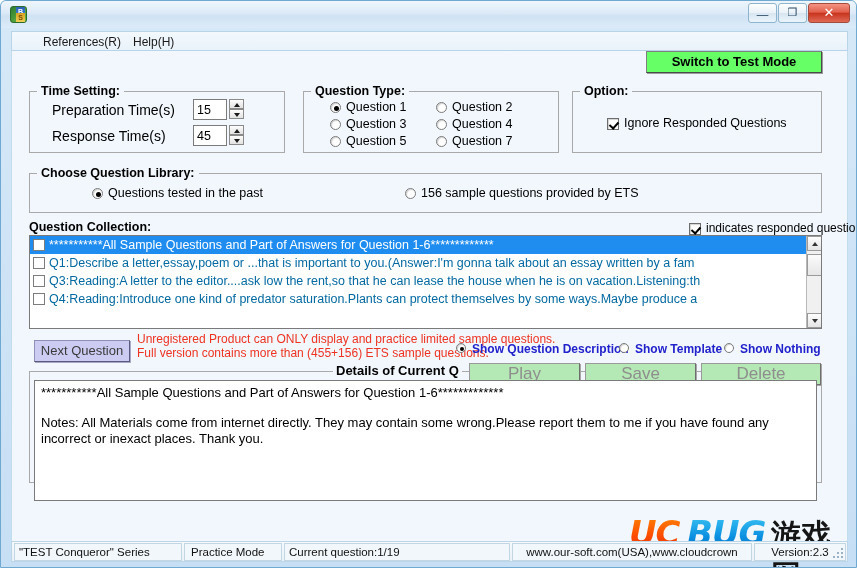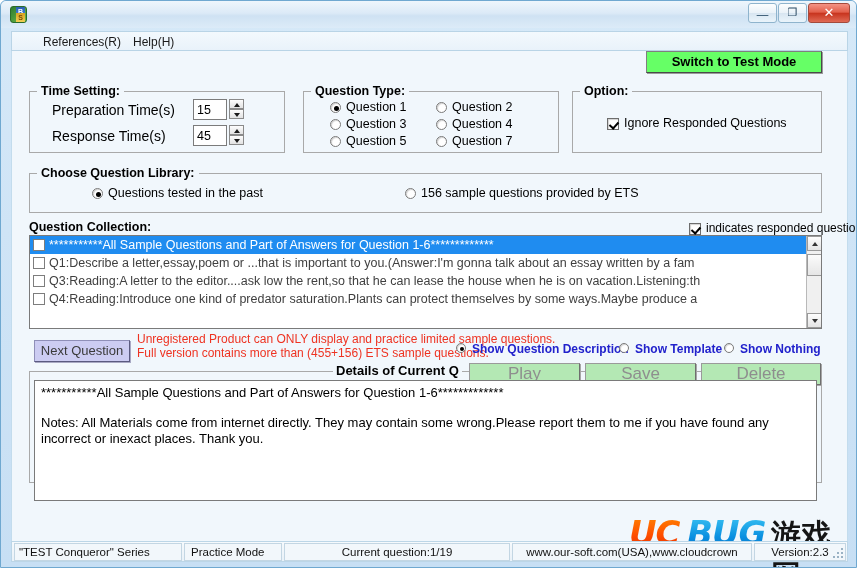--- a/index.html
+++ b/index.html
@@ -217,21 +217,21 @@
     width: 793px; height: 94px;
     background: #fff;
     border: 1px solid #7a7a7a;
     overflow: hidden;
   }
   #listinner { position:absolute; left:0; top:0; width: 778px; height: 92px; overflow:hidden; }
   .lrow {
     position: relative;
     height: 18px; line-height: 18px;
     padding-left: 3px;
-    font-size: 12.5px; color: #404040;
+    font-size: 12.5px; color: #0369a1;
     white-space: nowrap; overflow: hidden;
     font-family: "Liberation Sans", sans-serif;
   }
   .lrow.sel { background: #1f8cf0; color: #fff; }
   .lrow .lcb {
     display: inline-block; vertical-align: middle;
     width: 12px; height: 12px; margin-right: 4px;
     background: #fff; border: 1px solid #7d7d7d;
     position: relative; top: -1px;
   }
@@ -337,21 +337,21 @@
     position: absolute; top: 1px; height: 18px;
     border: 1px solid #c3d6e3;
     background: #f2f7fb;
     font-size: 11.5px; color: #111; line-height: 17px;
     font-family: "Liberation Sans", sans-serif;
     white-space: nowrap; overflow: hidden;
     padding: 0 4px;
   }
   #sp-series { left: 2px;   width: 168px; }
   #sp-mode   { left: 172px; width: 98px; text-align: left; padding-left:6px; }
-  #sp-cur    { left: 272px; width: 226px; text-align: center; }
+  #sp-cur    { left: 272px; width: 226px; }
   #sp-site   { left: 500px; width: 240px; text-align: center; }
   #sp-ver    { left: 742px; width: 92px; text-align: center; }
   #grip {
     position:absolute; right:2px; bottom:1px; width:12px; height:12px;
   }
   #grip i {
     position:absolute; width:2px; height:2px; background:#9ab2c4;
   }
 
   

